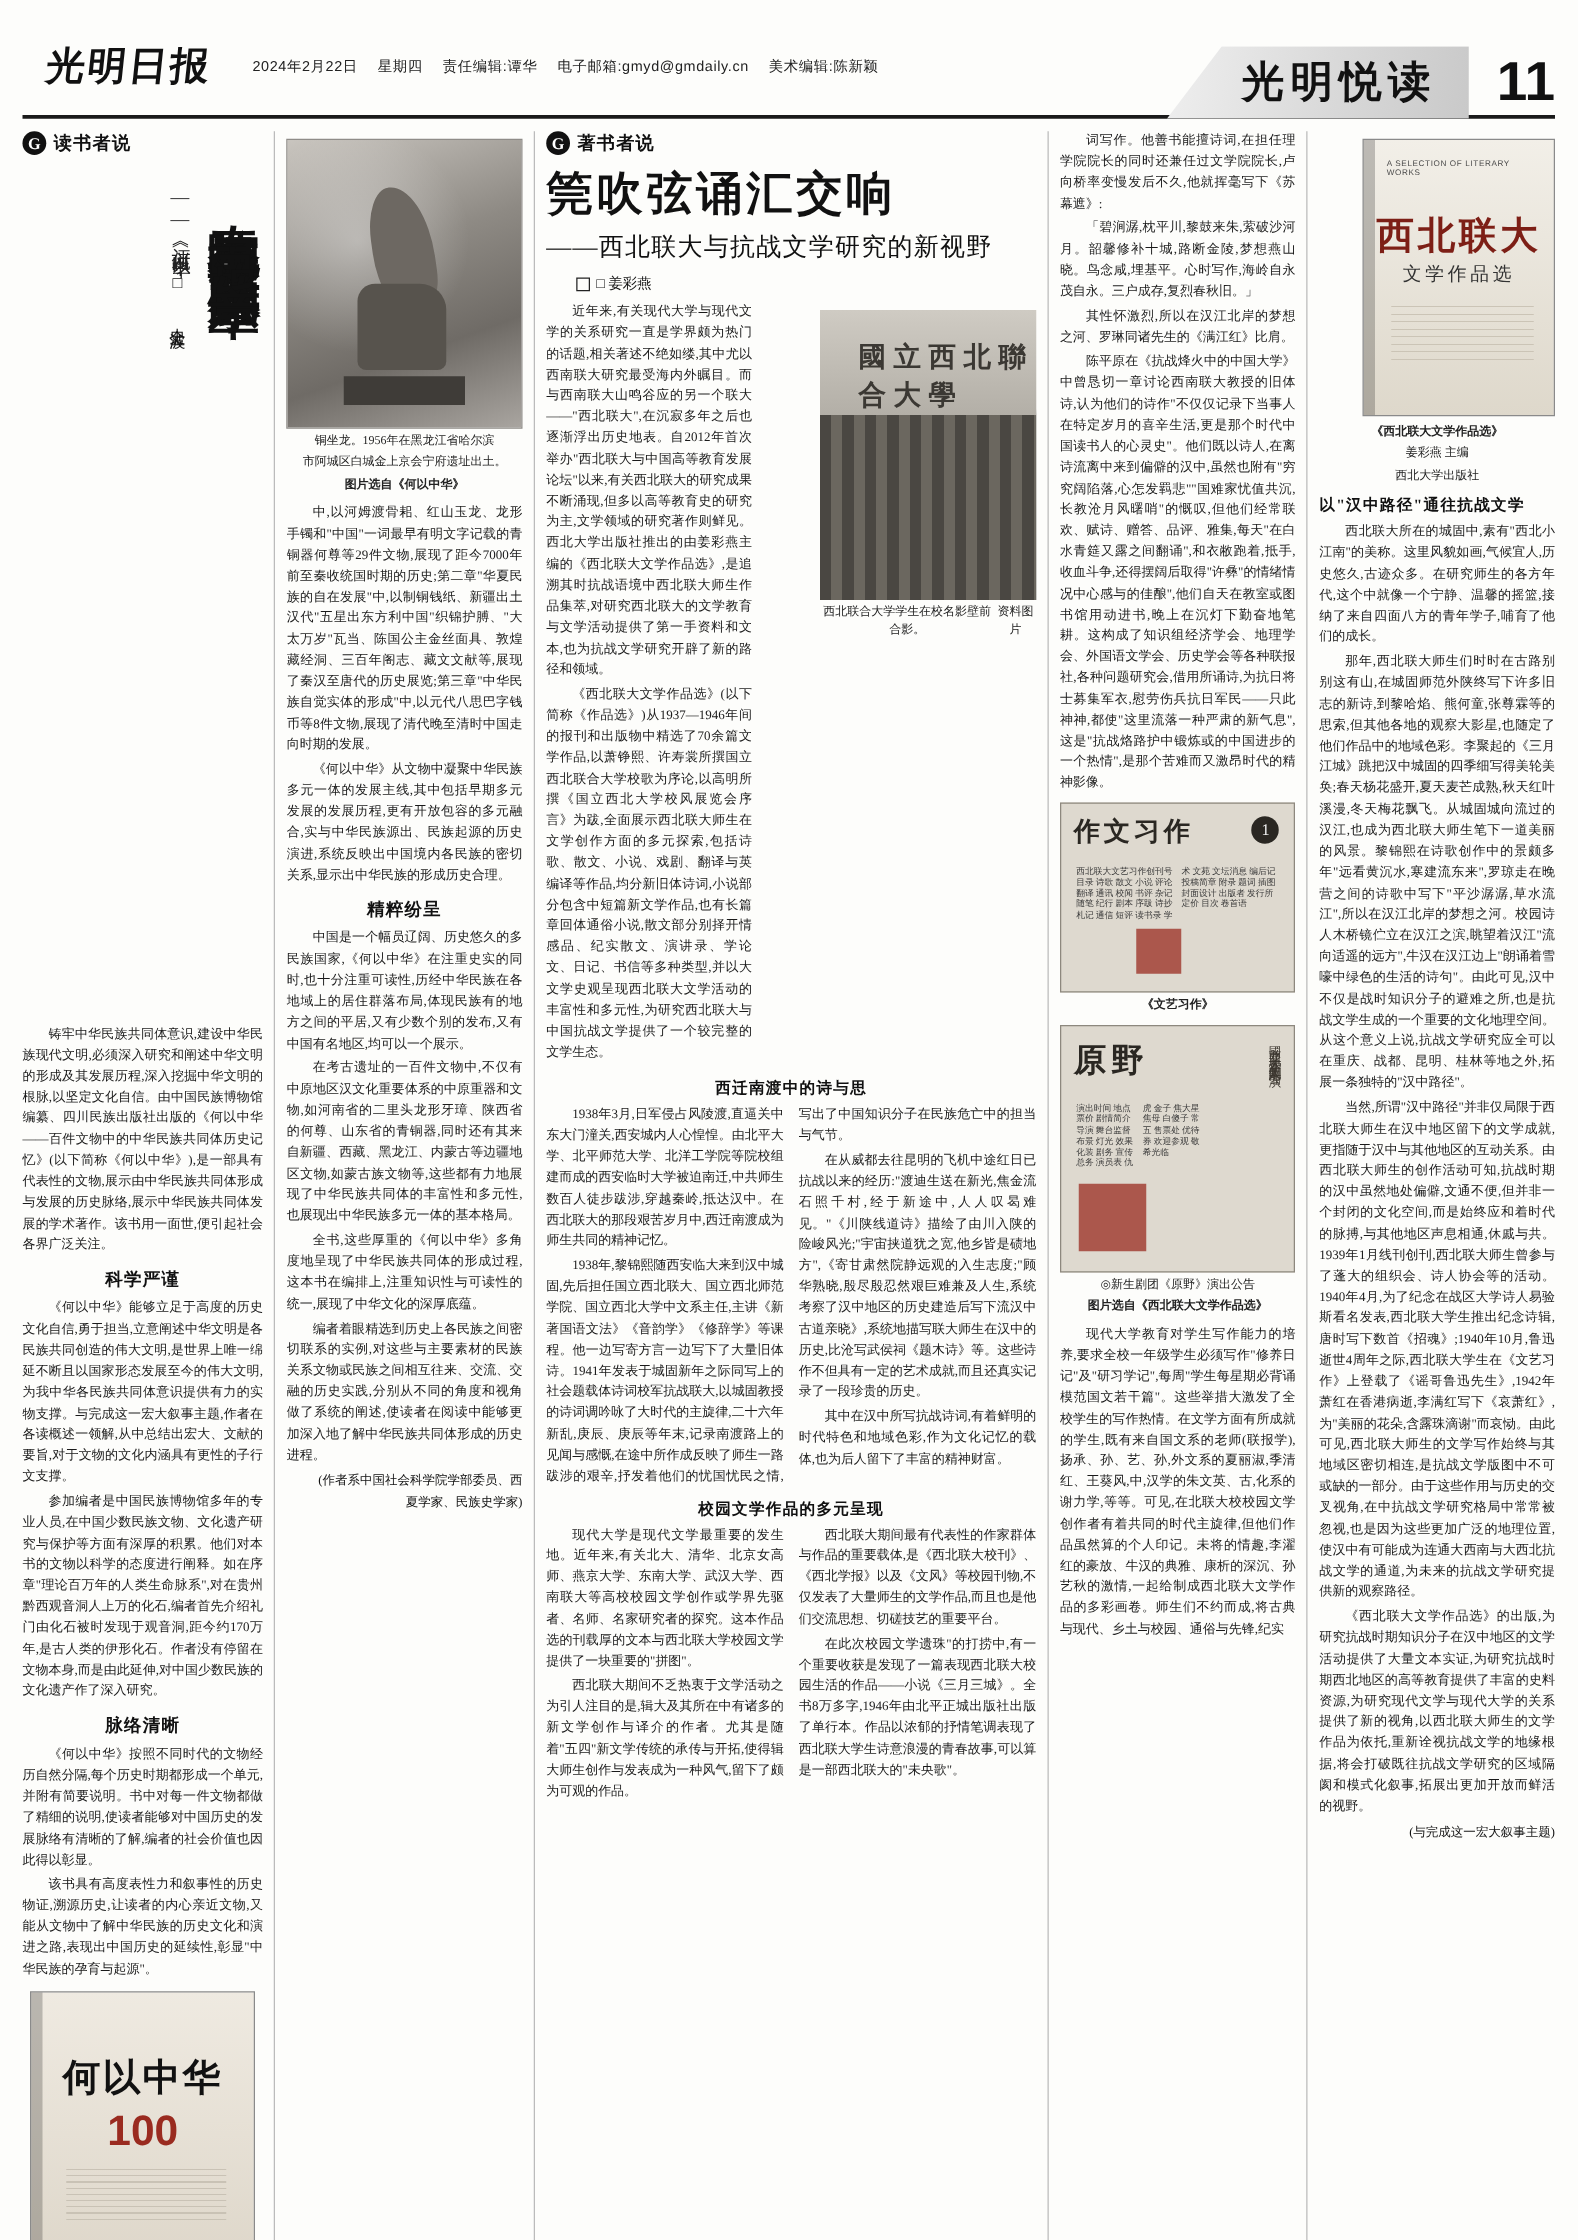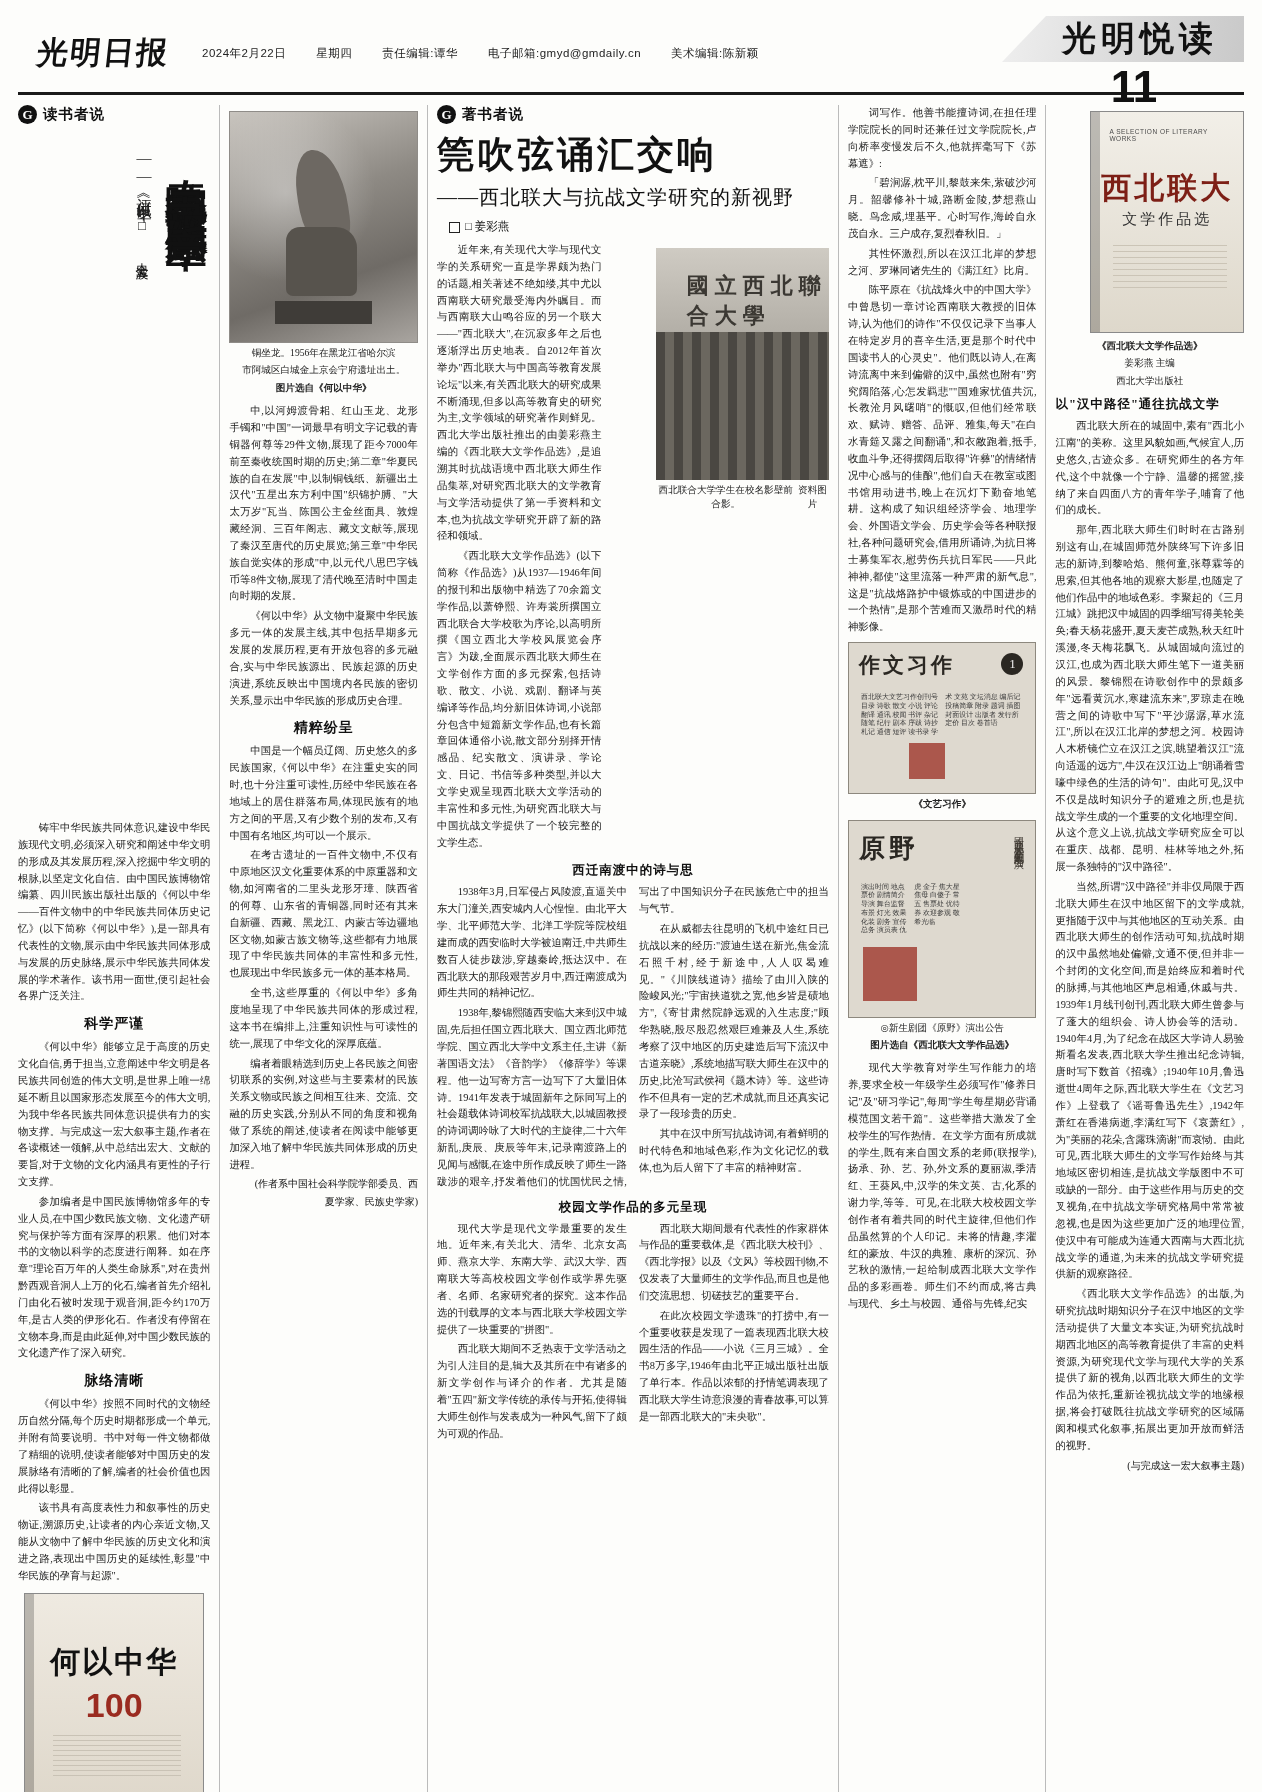--- a/index.html
+++ b/index.html
@@ -20,24 +20,24 @@
   }
   .logo{
     width:170px;height:56px;display:flex;align-items:center;justify-content:center;
     font-family:"Liberation Serif",serif;
     font-size:31px;font-weight:bold;letter-spacing:2px;color:#111;
     transform:skewX(-6deg);
   }
   .masthead-meta{
     margin-left:14px;font-size:11.5px;color:#222;letter-spacing:.5px;
     font-family:"Liberation Sans",sans-serif;
-    display:flex;gap:30px;align-items:center;white-space:nowrap;
+    display:flex;gap:16px;align-items:center;white-space:nowrap;
   }
   .masthead-right{
-    position:absolute;right:0;top:2px;height:64px;display:flex;align-items:center;flex-direction:column;
+    position:absolute;right:0;top:20px;height:64px;display:flex;align-items:center;
   }
   .mh-banner{
     background:linear-gradient(100deg,#efefef 0%,#d9d9d9 55%,#c9c9c9 100%);
     height:58px;display:flex;align-items:center;padding:0 26px 0 60px;
     clip-path:polygon(44px 0,100% 0,100% 100%,0 100%);
   }
   .mh-banner .title{font-size:34px;font-weight:bold;letter-spacing:5px;color:#111;}
   .pagenum{font-size:44px;font-weight:bold;margin-left:22px;color:#111;font-family:"Liberation Sans",sans-serif;}
 
   
@@ -86,21 +86,21 @@
   .ph{
     background:#b9b6b1;position:relative;overflow:hidden;
     border:1px solid #8f8c88;
   }
   .cap{font-size:9.6px;line-height:1.5;text-align:center;margin-top:3px;color:#222;}
   .cap.b{font-weight:bold;}
 
   
   .c-title{font-size:37px;font-weight:bold;letter-spacing:3px;margin:2px 0 4px;}
   .c-sub{font-size:20px;letter-spacing:1px;margin:0 0 8px;}
-  .c-author{font-size:11.5px;margin:0 0 8px;padding-left:12px;}
+  .c-author{font-size:11.5px;margin:0 12px 8px;padding-left:12px;}
   .checkbox{display:inline-block;width:9px;height:9px;border:1px solid #222;margin-right:5px;vertical-align:middle;}
 
   .two-col{column-count:2;column-gap:12px;column-rule:0;}
   .mini-head{font-size:12.5px;font-weight:bold;text-align:center;margin:8px 0 5px;letter-spacing:1px;}
 
   
   .bookcover{position:relative;background:#e9e6e0;border:1px solid #8a8a8a;}
   .bk-spine{position:absolute;left:0;top:0;bottom:0;width:9px;background:rgba(0,0,0,.22);}
   .bk-title{position:absolute;left:0;right:0;text-align:center;font-weight:bold;color:#111;}
   .figpaper{

